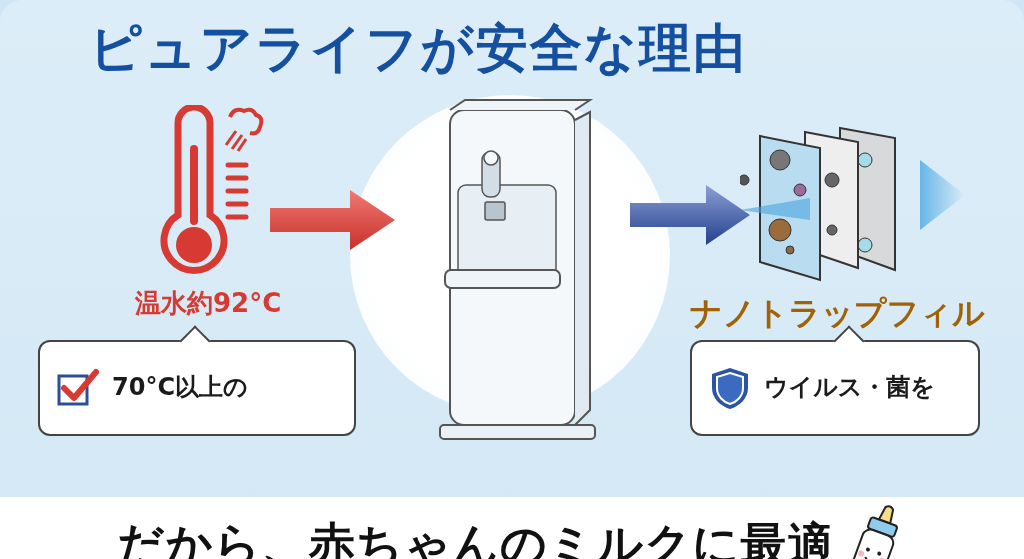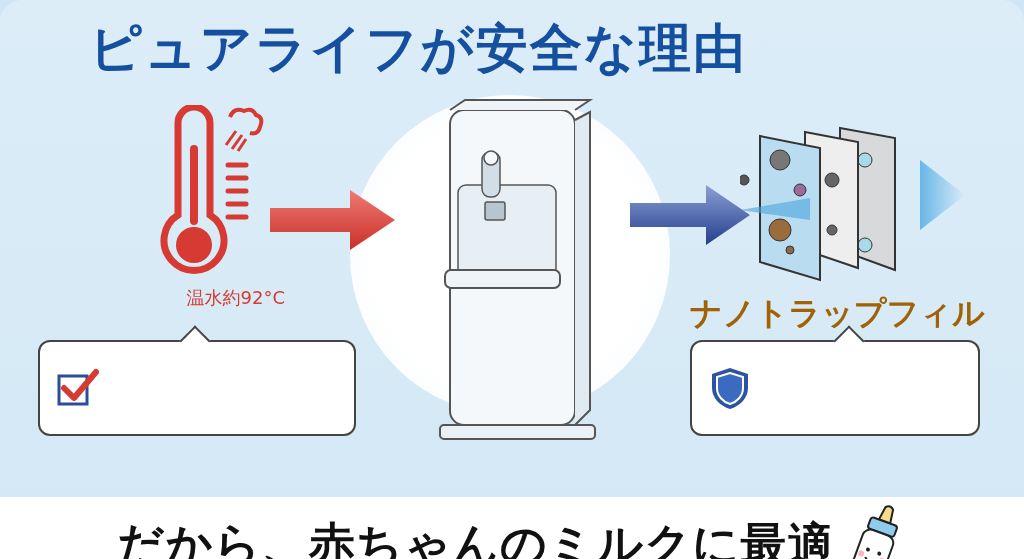--- a/index.html
+++ b/index.html
@@ -21,22 +21,22 @@
   .spotlight {
     position: absolute; left: 350px; top: 95px; width: 320px; height: 320px;
     border-radius: 50%; background: radial-gradient(circle, #ffffff 60%, #f2f8fc 100%);
   }
   .dispenser { position: absolute; left: 430px; top: 90px; width: 170px; height: 360px; }
   .thermo { position: absolute; left: 150px; top: 105px; width: 120px; height: 180px; }
   .arrow-red { position: absolute; left: 270px; top: 190px; width: 125px; height: 60px; }
   .arrow-blue { position: absolute; left: 630px; top: 185px; width: 120px; height: 60px; }
   .filter { position: absolute; left: 740px; top: 120px; width: 230px; height: 170px; }
   .temp-label {
-    position: absolute; left: 135px; top: 286px; width: 150px; text-align: right;
-    font-size: 18px; font-weight: normal; color: #d63a32;
+    position: absolute; left: 135px; top: 286px; width: 150px; text-align: left;
+    font-size: 26px; font-weight: bold; color: #d63a32;
   }
   .filter-label {
     position: absolute; left: 690px; top: 292px; width: 320px; 
     font-size: 32px; font-weight: bold; color: #a16207;
   }
   .bubble {
     position: absolute; background: #fff; border: 2px solid #444;
     border-radius: 12px; display: flex; align-items: center;
   }
   .bubble::before {
@@ -139,29 +139,31 @@
 </svg>
 
 <div class="filter-label">ナノトラップフィルター</div>
 
 <div class="bubble bubble-left">
   <svg class="bubble-icon" viewBox="0 0 44 44">
     <rect x="3" y="10" width="28" height="28" fill="none" stroke="#2b4f96" stroke-width="3"></rect>
     <path d="M8 22 L18 32 L40 6" fill="none" stroke="#d63a32" stroke-width="6" stroke-linecap="round" stroke-linejoin="round"></path>
   </svg>
   <div class="bubble-text">
+    <div>70°C以上の</div>
   </div>
 </div>
 
 <div class="bubble bubble-right">
   <svg class="bubble-icon" viewBox="0 0 44 44">
     <path d="M22 2 L40 8 V22 C40 32 32 40 22 43 C12 40 4 32 4 22 V8 Z" fill="#2c54a0"></path>
     <path d="M22 7 L35 11 V22 C35 30 29 36 22 38 C15 36 9 30 9 22 V11 Z" fill="#3a6bc0" stroke="#ffffff" stroke-width="2"></path>
   </svg>
   <div class="bubble-text">
+    <div>ウイルス・菌を</div>
   </div>
 </div>
 
 <div class="bottom-bar">
   <div class="bottom-text">だから、赤ちゃんのミルクに最適</div>
   <svg class="bottle" viewBox="0 0 60 86">
     <g transform="rotate(20 30 43)">
       <path d="M26 4 q4 -4 8 0 l2 14 h-12 z" fill="#f7dc8a" stroke="#222" stroke-width="2"></path>
       <rect x="16" y="18" width="28" height="12" rx="3" fill="#8fcbea" stroke="#222" stroke-width="2"></rect>
       <rect x="14" y="30" width="32" height="50" rx="8" fill="#ffffff" stroke="#222" stroke-width="2"></rect>

